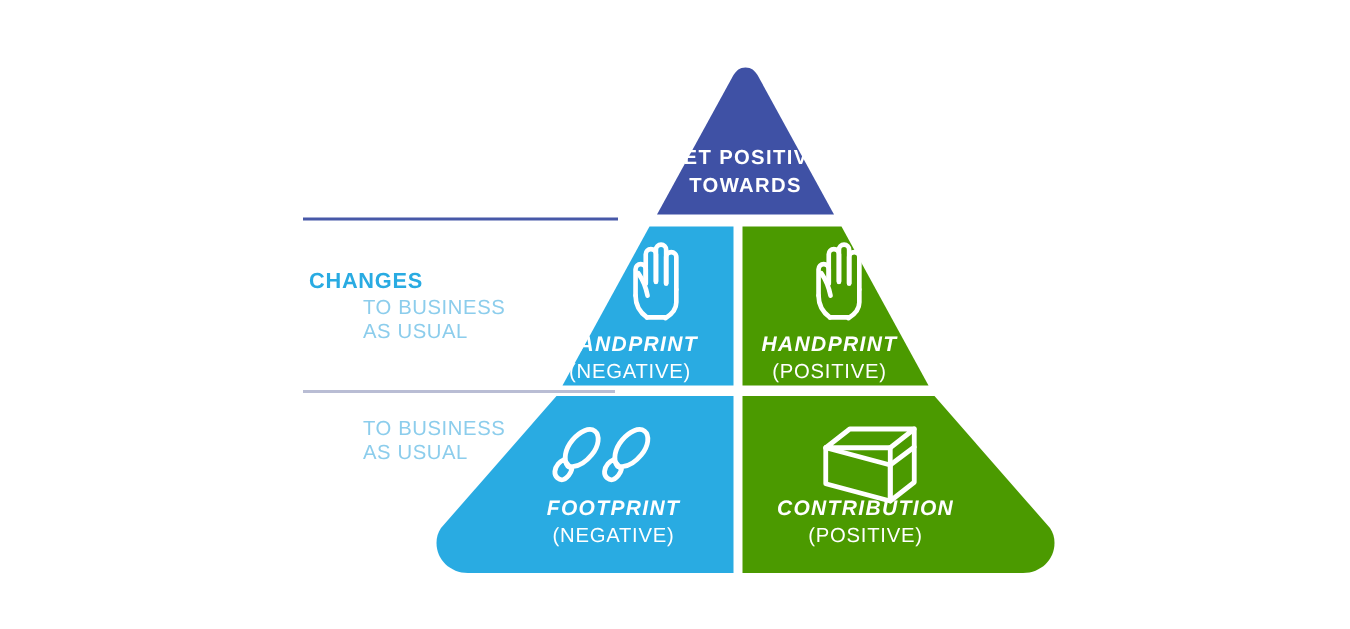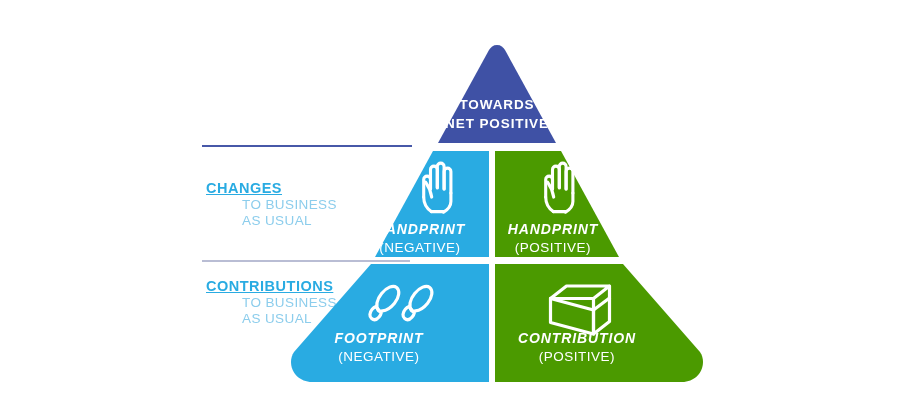--- a/index.html
+++ b/index.html
@@ -47,21 +47,20 @@
   }
   .annot-changes { left: 206px; top: 180px; }
   .annot-contributions { left: 206px; top: 278px; }
 
   .annot-title {
     display: block;
     font-weight: bold;
     font-size: 14.5px;
     color: #29abe2;
     letter-spacing: 0.5px;
-    text-decoration: underline;
   }
   .annot-sub {
     display: block;
     font-size: 13.5px;
     color: #8ccdec;
     letter-spacing: 0.4px;
     margin-left: 36px;
   }
 
   
@@ -99,21 +98,21 @@
     font-size: 13.5px;
     line-height: 1.42;
   }
 
   .q-label { width: 150px; }
   .q-label .l1 { font-size: 14px; line-height: 1.26; font-style: italic; }
   .q-label .l2 { font-size: 13.5px; line-height: 1.26; }
 
   .label-handprint-neg { left: 345px; top: 221px; }
   .label-handprint-pos { left: 478px; top: 221px; }
-  .label-footprint     { left: 304px; top: 330px; }
+  .label-footprint     { left: 334px; top: 330px; }
   .label-contribution  { left: 502px; top: 330px; }
 
   .icon-holder {
     position: absolute;
     pointer-events: none;
   }
   .icon-hand-neg { left: 406px; top: 159px; width: 56px; height: 58px; }
   .icon-hand-pos { left: 528px; top: 159px; width: 56px; height: 58px; }
   .icon-footprint { left: 366px; top: 282px; width: 74px; height: 46px; }
   .icon-box { left: 546px; top: 283px; width: 68px; height: 54px; }
@@ -125,21 +124,20 @@
 
   <hr class="rule rule-changes" style="background: rgb(71, 88, 168);">
   <div class="annot annot-changes">
     <span class="annot-title" style="color: rgb(41, 171, 226);">CHANGES</span>
     <span class="annot-sub" style="color: rgb(140, 205, 236);">TO BUSINESS</span>
     <span class="annot-sub" style="color: rgb(140, 205, 236);">AS USUAL</span>
   </div>
 
   <hr class="rule rule-contributions" style="background: rgb(185, 189, 212);">
   <div class="annot annot-contributions">
-    <span class="annot-title" style="color: rgb(41, 171, 226);">CONTRIBUTIONS</span>
     <span class="annot-sub" style="color: rgb(140, 205, 236);">TO BUSINESS</span>
     <span class="annot-sub" style="color: rgb(140, 205, 236);">AS USUAL</span>
   </div>
 
   <svg class="pyramid-svg" viewBox="0 0 900 419">
 
     <path d="M 497 45
              C 501 45 503 47 505 50
              L 556 143
              L 438 143
@@ -154,22 +152,22 @@
              C 300 382 291 373 291 362
              C 291 358 292 355 294 352 Z" fill="#29abe2"></path>
 
     <path d="M 495 264 L 623 264 L 700 352
              C 702 355 703 358 703 362
              C 703 373 694 382 682 382
              L 495 382 Z" fill="#4b9a00"></path>
   </svg>
 
   <div class="tier-label apex-label">
+    <span class="l1">NET POSITIVE</span>
     <span class="l1">TOWARDS</span>
-    <span class="l1">NET POSITIVE</span>
   </div>
 
   <div class="icon-holder icon-hand-neg">
     <svg viewBox="0 0 56 58" width="56" height="58" fill="none" stroke="#ffffff" stroke-width="3.1" stroke-linecap="round" stroke-linejoin="round">
       <path d="M24.5 30 V10.5 a3.4 3.4 0 0 1 6.8 0 V29"></path>
       <path d="M31.3 28.5 V7.5 a3.4 3.4 0 0 1 6.8 0 V30"></path>
       <path d="M38.1 30 V12.5 a3.4 3.4 0 0 1 6.8 0 V34"></path>
       <path d="M24.5 30 V20.5 a3.4 3.4 0 0 0 -6.8 0 v17.5"></path>
       <path d="M17.7 38 c0 7 3.2 11.5 7.6 14.6"></path>
       <path d="M44.9 34 v8.5 c0 5.2 -3.4 8.3 -7.3 10.6"></path>

